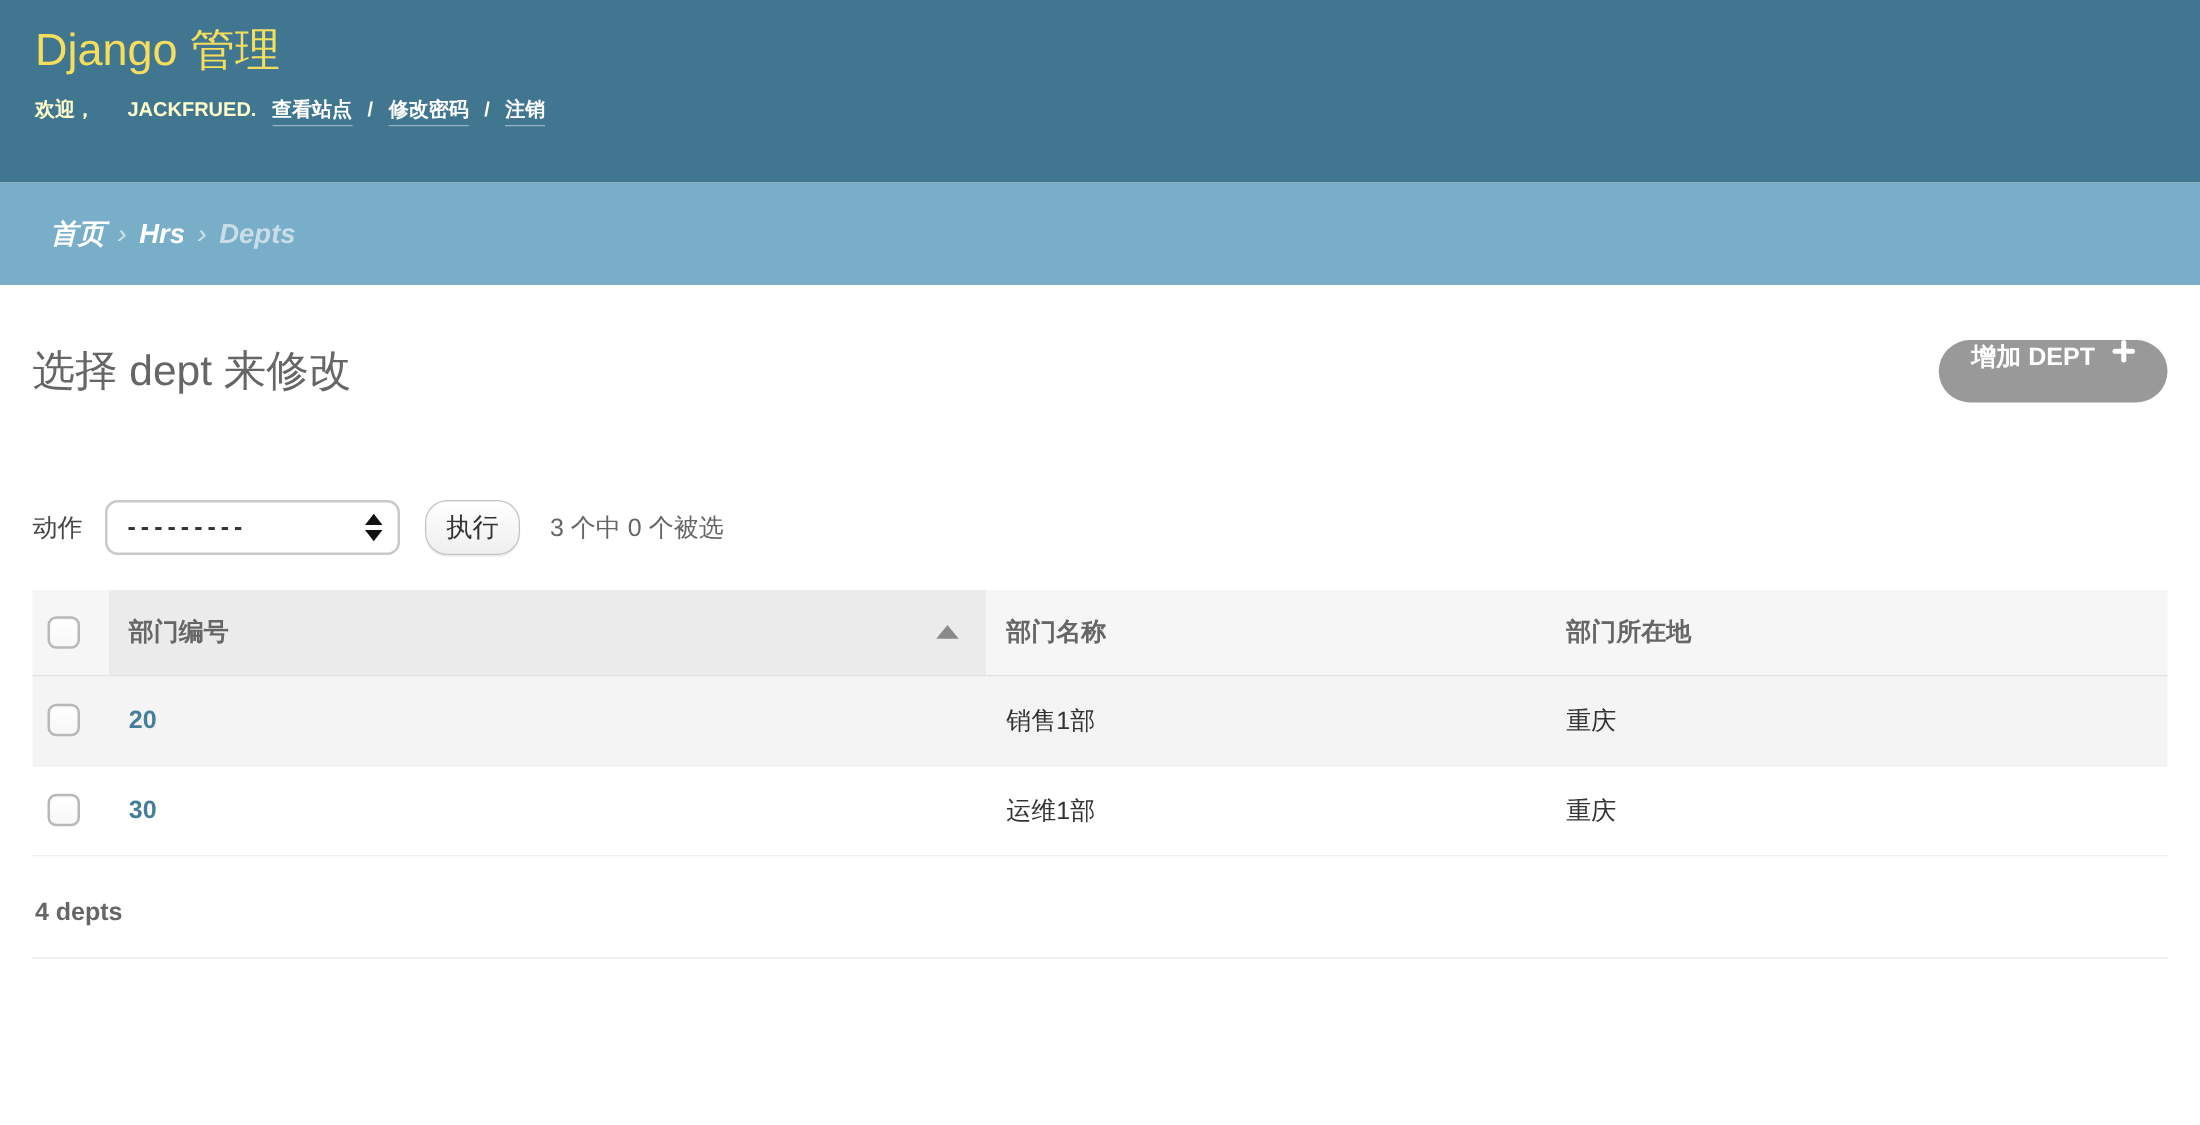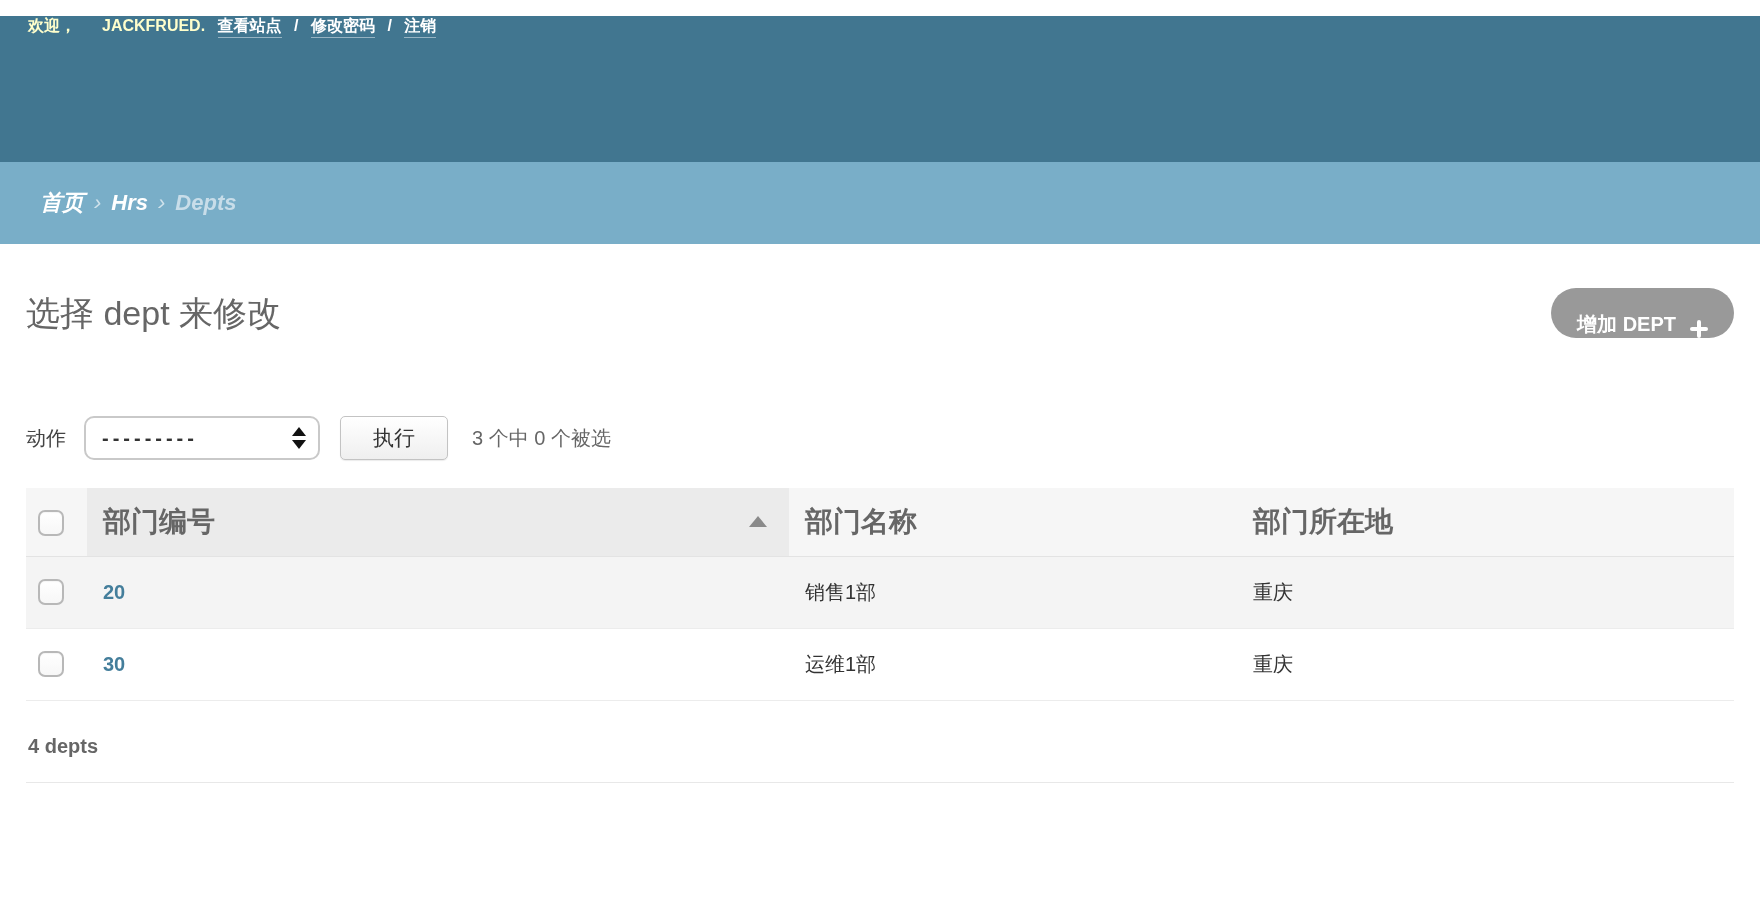--- a/index.html
+++ b/index.html
@@ -45,21 +45,21 @@
 
   .title-row {
     margin-top:44px; display:flex; justify-content:space-between; align-items:center;
   }
   .page-title {
     font-size:34px; font-weight:400; color:var(--heading_text,#666666); line-height:50px;
   }
   .add-button {
     height:50px; border-radius:26px; background:var(--add_button_bg,#999999);
     color:#fff; font-size:20px; font-weight:bold; border:none;
-    display:flex; align-items:flex-end; gap:14px; padding:0 26px; cursor:pointer;
+    display:flex; align-items:flex-start; gap:14px; padding:0 26px; cursor:pointer;
   }
   .plus-icon { position:relative; width:18px; height:18px; display:inline-block; }
   .plus-icon::before, .plus-icon::after {
     content:""; position:absolute; background:#fff; border-radius:2px;
   }
   .plus-icon::before { width:18px; height:4px; left:0; top:7px; }
   .plus-icon::after  { width:4px; height:18px; left:7px; top:0; }
 
   
   .actions-row {
@@ -72,33 +72,33 @@
     display:flex; align-items:center; padding:0 12px 0 16px; cursor:pointer;
   }
   .select-value {
     flex:1; font-size:20px; color:#333; letter-spacing:4px;
     font-weight:bold; white-space:nowrap; overflow:hidden;
   }
   .select-spinner { display:flex; flex-direction:column; align-items:center; gap:4px; }
   .spin-up   { width:0; height:0; border-left:7px solid transparent; border-right:7px solid transparent; border-bottom:9px solid #111; }
   .spin-down { width:0; height:0; border-left:7px solid transparent; border-right:7px solid transparent; border-top:9px solid #111; }
   .go-button {
-    margin-left:20px; height:44px; padding:0 32px; font-size:21px; color:#333;
-    border:1px solid #c3c3c3; border-radius:5px;
+    margin-left:20px; height:44px; padding:0 16px; font-size:21px; color:#333;
+    border:1px solid #c3c3c3; border-radius:18px;
     background:linear-gradient(#ffffff,#efefef);
     box-shadow:0 1px 1px rgba(0,0,0,.08); cursor:pointer;
     font-family:inherit;
   }
   .action-counter { margin-left:24px; font-size:20px; color:#666; }
 
   
   table.result-list { width:100%; border-collapse:collapse; margin-top:28px; }
   thead th {
     height:68px; background:var(--thead_bg,#f6f6f6); text-align:left;
-    font-size:28px; font-weight:bold; color:#666; padding:0 16px;
+    font-size:20px; font-weight:bold; color:#666; padding:0 16px;
     border-bottom:1px solid #e3e3e3;
   }
   thead th.sorted { background:var(--thead_sorted_bg,#ebebeb); }
   thead th.checkbox-col, tbody td.checkbox-col { padding:0 0 0 12px; width:61px; }
   .sorted-inner { display:flex; align-items:center; justify-content:space-between; }
   .sort-asc-icon {
     width:0; height:0; margin-right:6px;
     border-left:9px solid transparent; border-right:9px solid transparent;
     border-bottom:11px solid #8a8a8a;
   }
@@ -118,20 +118,23 @@
   
   .paginator {
     padding:34px 2px 24px; font-size:20px; font-weight:bold; color:#666;
     border-bottom:1px solid #e8e8e8;
   }
 </style>
 </head>
 <body>
 
 <header class="admin-header">
+  <div class="branding">
+    <a href="#">Django 管理</a>
+  </div>
   <div class="user-tools">
     <span class="welcome-prefix">欢迎，</span><span class="username">JACKFRUED.</span>
     <a href="#">查看站点</a>
     <span class="slash">/</span>
     <a href="#">修改密码</a>
     <span class="slash">/</span>
     <a href="#">注销</a>
   </div>
 </header>
 

